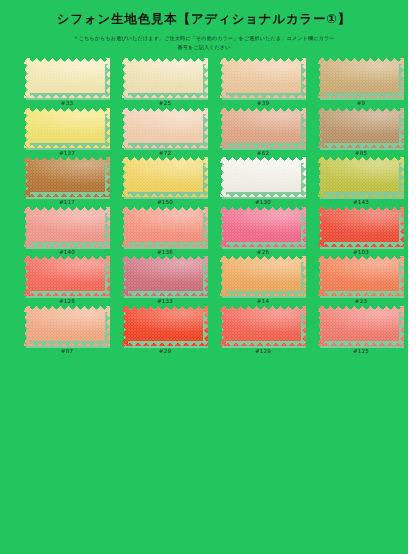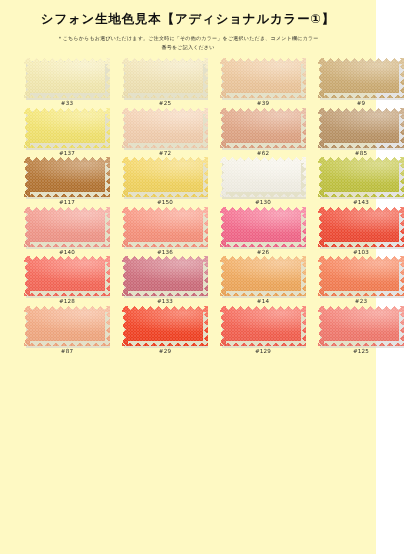--- a/index.html
+++ b/index.html
@@ -11,24 +11,24 @@
   body {
     width: 416px;
     height: 554px;
     overflow: hidden;
     font-family: "Liberation Sans", "DejaVu Sans", sans-serif;
     color: #1a1a1a;
     position: relative;
   }
 
   .page {
-    width: 376px;
+    width: 408px;
     height: 554px;
     box-sizing: border-box;
-    background: #fef9c3;
+    background: #22c55e;
     position: relative;
   }
 
   
   .header {
     padding: 11px 10px 0 10px;
     text-align: center;
   }
   .title {
     font-size: 12.4px;

